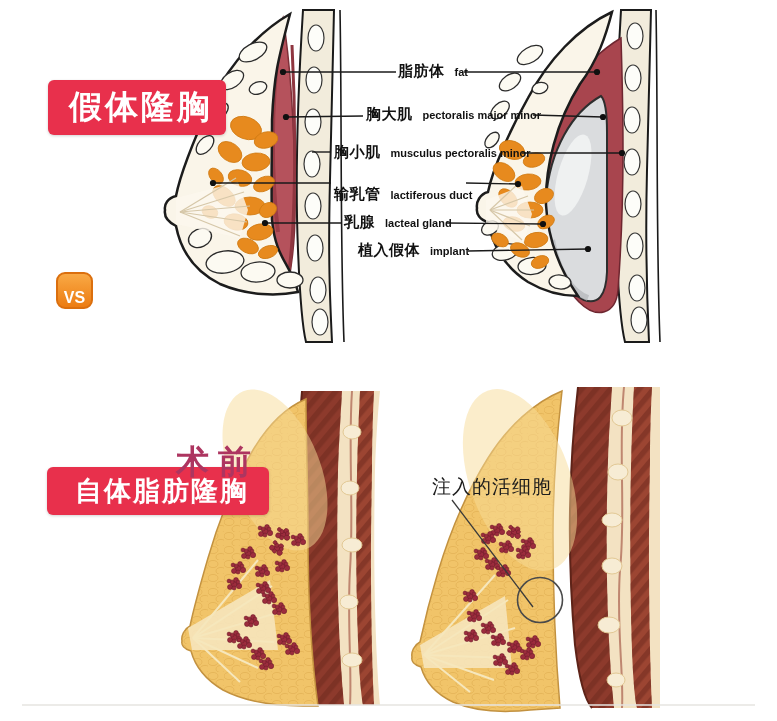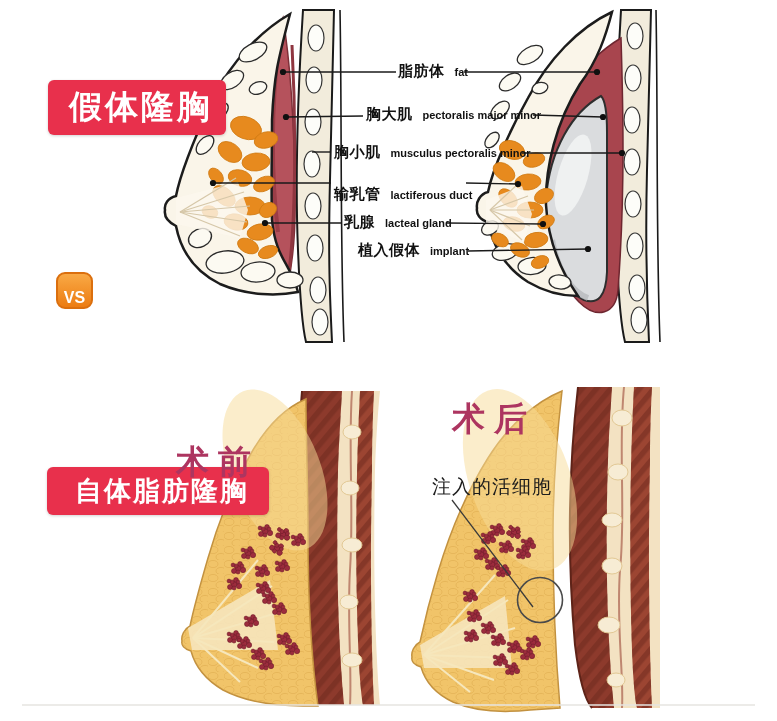--- a/index.html
+++ b/index.html
@@ -333,17 +333,16 @@
   <div class="anat" style="left:344px;top:213px">
     <span class="zh">乳腺</span>
     <span class="en">lacteal gland</span>
   </div>
   <div class="anat" style="left:358px;top:241px">
     <span class="zh">植入假体</span>
     <span class="en">implant</span>
   </div>
 
   <div class="stage-label before">术前</div>
-  <div class="stage-label after">术后</div>
 
   <div class="annotation">注入的活细胞</div>
 
 </div>
 
 </body></html>

